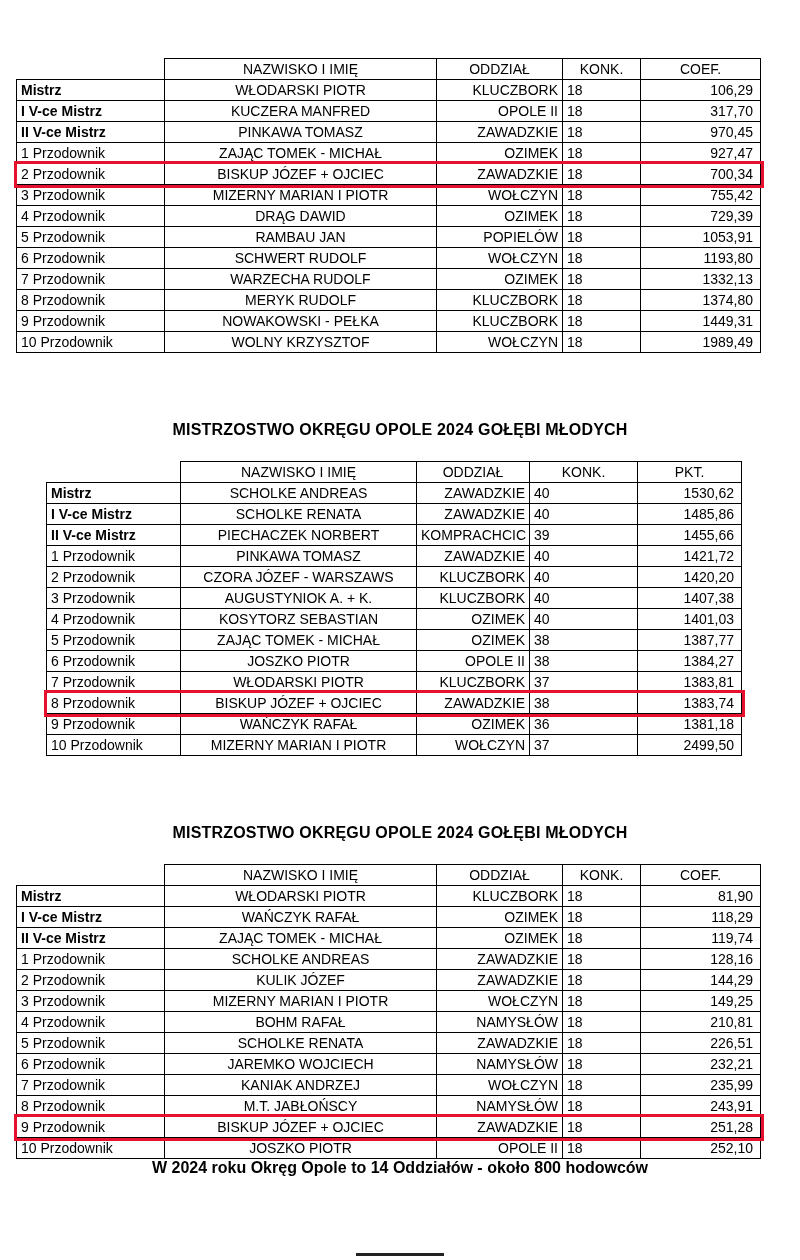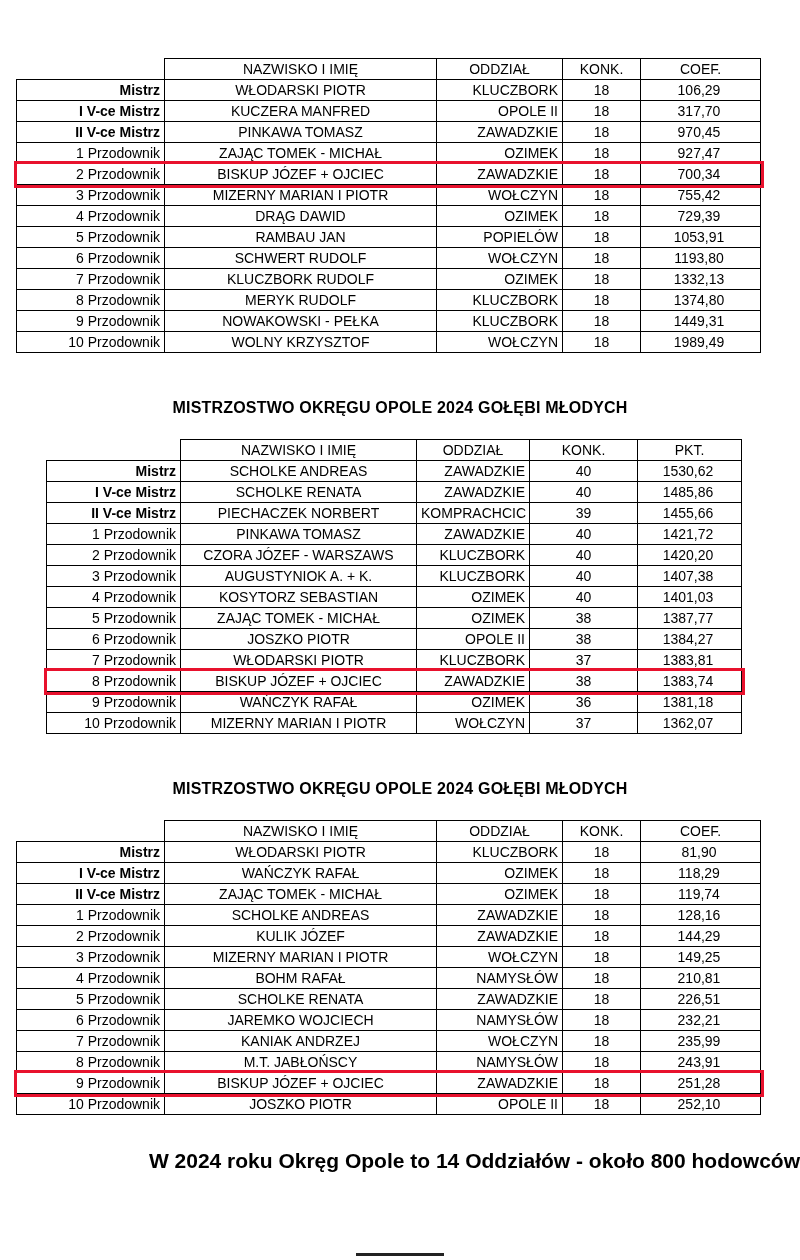--- a/index.html
+++ b/index.html
@@ -14,21 +14,21 @@
   }
   .page { padding-top: 58px; }
 
   .title {
     font-size: 16px;
     font-weight: bold;
     text-align: center;
     margin: 0 0 24px 0;
     letter-spacing: 0.2px;
   }
-  .title2, .title3 { margin-top: 46px; margin-bottom: 22px; }
+  .title2, .title3 { margin-top: 68px; margin-bottom: 22px; }
 
   table.t {
     border-collapse: collapse;
     table-layout: fixed;
   }
   .t1, .t3 { margin-left: 16px; width: 744px; }
   .t2       { margin-left: 46px; width: 695px; }
 
   .t th, .t td {
     border: 1px solid #000;
@@ -36,47 +36,46 @@
     font-weight: normal;
     padding: 1px 4px;
     height: 21px;
     line-height: 18px;
     white-space: nowrap;
     overflow: hidden;
   }
   .t th { text-align: center; }
   .t th.corner { border: none; background: #fff; }
 
-  .t td.rank   { text-align: right; }
+  .t td.rank   { text-align: left; }
   .t td.rank.bold { font-weight: bold; }
   .t td.name   { text-align: center; }
   .t td.oddzial{ text-align: right; }
-  .t td.konk   { text-align: center; }
-  .t td.val    { text-align: center; padding-right: 7px; }
+  .t td.konk   { text-align: left; }
+  .t td.val    { text-align: right; padding-right: 7px; }
 
   
   .t1 col.col0, .t3 col.col0 { width: 148px; }
   .t1 col.col1, .t3 col.col1 { width: 272px; }
   .t1 col.col2, .t3 col.col2 { width: 126px; }
   .t1 col.col3, .t3 col.col3 { width: 78px;  }
   .t1 col.col4, .t3 col.col4 { width: 120px; }
   
   .t2 col.col0 { width: 134px; }
   .t2 col.col1 { width: 236px; }
   .t2 col.col2 { width: 113px; }
   .t2 col.col3 { width: 108px; }
   .t2 col.col4 { width: 104px; }
 
   tr.hl { outline: 3px solid #e8112d; }
 
   .footer {
-    margin-top: 34px;
-    font-size: 21px;
+    font-size: 16px;
     font-weight: bold;
-    text-align: right;
+    text-align: center;
     white-space: nowrap;
   }
   .artifact {
     position: absolute;
     left: 356px;
     top: 1253px;
     width: 88px;
     height: 3px;
     background: #222;
   }
@@ -162,21 +161,21 @@
         </tr>
         <tr>
           <td class="rank">6  Przodownik</td>
           <td class="name">SCHWERT RUDOLF</td>
           <td class="oddzial">WOŁCZYN</td>
           <td class="konk">18</td>
           <td class="val">1193,80</td>
         </tr>
         <tr>
           <td class="rank">7  Przodownik</td>
-          <td class="name">KLUCZBORK RUDOLF</td>
+          <td class="name">WARZECHA RUDOLF</td>
           <td class="oddzial">OZIMEK</td>
           <td class="konk">18</td>
           <td class="val">1332,13</td>
         </tr>
         <tr>
           <td class="rank">8  Przodownik</td>
           <td class="name">MERYK RUDOLF</td>
           <td class="oddzial">KLUCZBORK</td>
           <td class="konk">18</td>
           <td class="val">1374,80</td>
@@ -299,21 +298,21 @@
           <td class="name">WAŃCZYK RAFAŁ</td>
           <td class="oddzial">OZIMEK</td>
           <td class="konk">36</td>
           <td class="val">1381,18</td>
         </tr>
         <tr>
           <td class="rank">10  Przodownik</td>
           <td class="name">MIZERNY MARIAN I PIOTR</td>
           <td class="oddzial">WOŁCZYN</td>
           <td class="konk">37</td>
-          <td class="val">1362,07</td>
+          <td class="val">2499,50</td>
         </tr>
       </tbody>
     </table>
 
   <h2 class="title title3">MISTRZOSTWO OKRĘGU OPOLE 2024 GOŁĘBI MŁODYCH</h2>
   <table class="t t3">
     <colgroup>
         <col class="col0">
         <col class="col1">
         <col class="col2">

